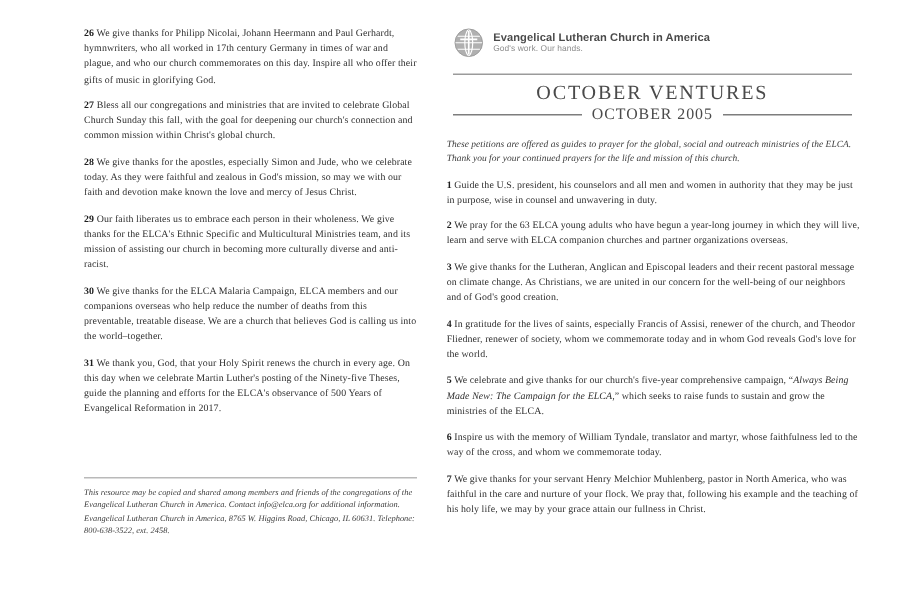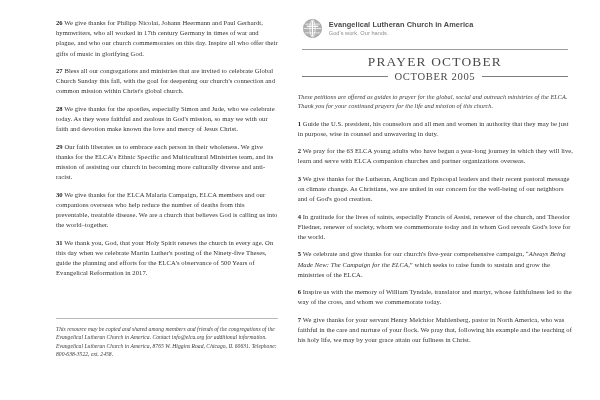--- a/index.html
+++ b/index.html
@@ -218,21 +218,21 @@
         </svg>
       </span>
       <span class="logo-text">
         <span class="org-name">Evangelical Lutheran Church in America</span>
         <span class="org-tagline">God's work. Our hands.</span>
       </span>
     </div>
 
     <div class="title-block">
       <hr class="title-rule-top">
-      <h1 class="doc-title">PRAYER OCTOBER</h1>
+      <h1 class="doc-title">OCTOBER VENTURES</h1>
       <div class="subtitle-row">
         <span class="dash"></span>
         <span class="doc-subtitle">OCTOBER 2005</span>
         <span class="dash"></span>
       </div>
     </div>
 
     <p class="intro">These petitions are offered as guides to prayer for the global, social and outreach ministries of the ELCA. Thank you for your continued prayers for the life and mission of this church.</p>
 
     <p class="entry">

